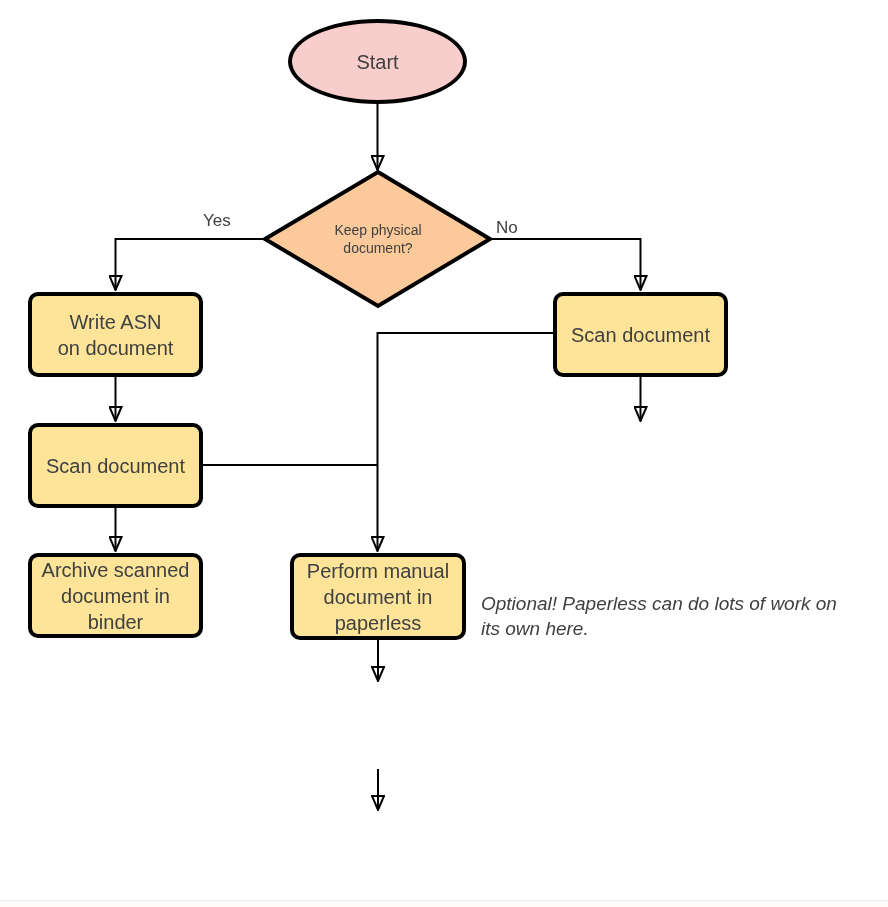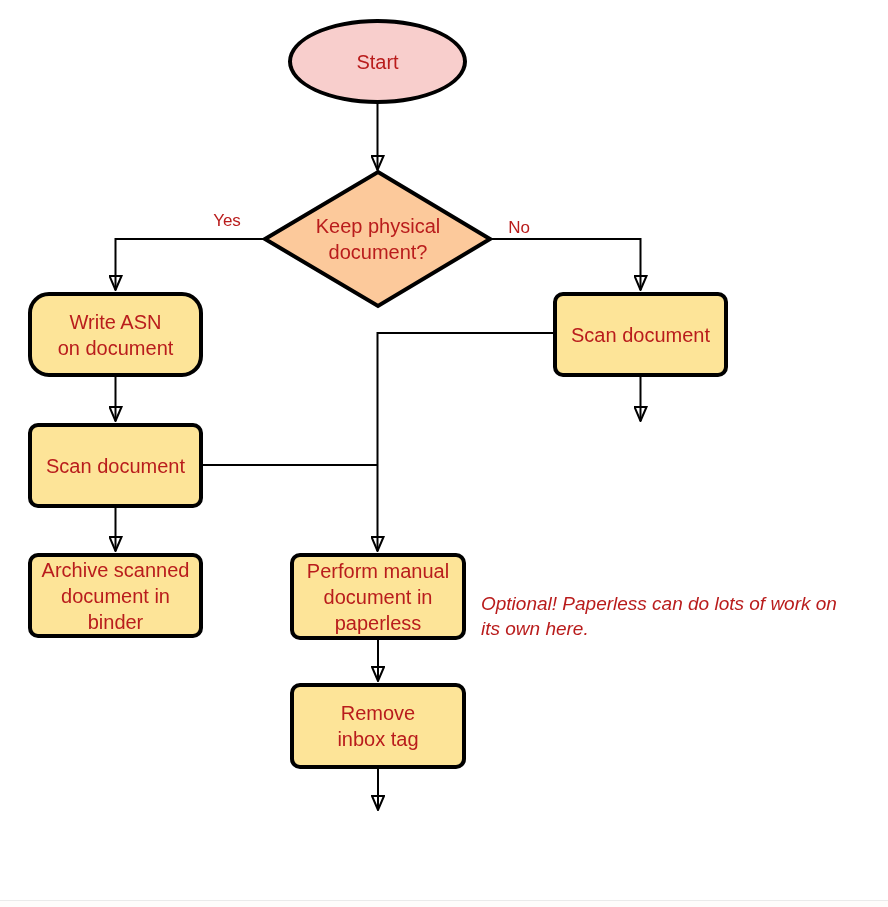--- a/index.html
+++ b/index.html
@@ -2,21 +2,21 @@
 <html style="--terminal_fill: #f8cecc; --decision_fill: #fcc99b; --process_fill: #fde498; --stroke: #000000;"><head>
 <meta charset="utf-8">
 <style>
   html, body { margin: 0; padding: 0; background: #ffffff; }
   .canvas {
     position: relative;
     width: 888px;
     height: 907px;
     background: #ffffff;
     font-family: "Liberation Sans", sans-serif;
-    color: #b91c1c;
+    color: #404040;
     overflow: hidden;
   }
   .edge-layer {
     position: absolute;
     left: 0; top: 0;
     width: 888px; height: 907px;
   }
   .edge-layer path { stroke: var(--stroke, #000); stroke-width: 2; fill: none; }
   .decision-poly {
     fill: var(--decision_fill, #fcc99b);
@@ -44,28 +44,28 @@
     background: var(--process_fill, #fde498);
     border: 4px solid var(--stroke, #000);
     border-radius: 10px;
   }
   .decision-label {
     position: absolute;
     display: flex;
     align-items: center;
     justify-content: center;
     text-align: center;
-    font-size: 20px;
+    font-size: 14px;
     line-height: 1.3;
     white-space: pre-line;
   }
   .edge-label {
     position: absolute;
     font-size: 17px;
-    text-align: center;
+    text-align: left;
   }
   .annotation {
     position: absolute;
     left: 481px;
     top: 591px;
     width: 410px;
     font-size: 19px;
     font-style: italic;
     line-height: 25px;
     white-space: pre-line;
@@ -115,21 +115,21 @@
 
   <div class="decision-label" style="left:278px; top:201px; width:200px; height:76px;">
     <span>Keep physical
 document?</span>
   </div>
 
   <div class="edge-label" style="left:203px; top:211px; width:48px;">Yes</div>
 
   <div class="edge-label" style="left:496px; top:218px; width:46px;">No</div>
 
-  <div class="node process" style="left:28px; top:292px; width:175px; height:85px;border-radius:21px;">
+  <div class="node process" style="left:28px; top:292px; width:175px; height:85px;">
     <span>Write ASN
 on document</span>
   </div>
 
   <div class="node process" style="left:28px; top:423px; width:175px; height:85px;">
     <span>Scan document</span>
   </div>
 
   <div class="node process" style="left:28px; top:553px; width:175px; height:85px;">
     <span>Archive scanned
@@ -144,22 +144,18 @@
 
   <div class="node process" style="left:290px; top:553px; width:176px; height:87px;">
     <span>Perform manual
 document in
 paperless</span>
   </div>
 
   <div class="annotation">Optional! Paperless can do lots of work on
 its own here.</div>
 
-  <div class="node process" style="left:290px; top:683px; width:176px; height:86px;">
-    <span>Remove
-inbox tag</span>
-  </div>
 
 
   <div class="bottom-rule"></div>
   <div class="bottom-strip"></div>
 
 </div>
 
 </body></html>

